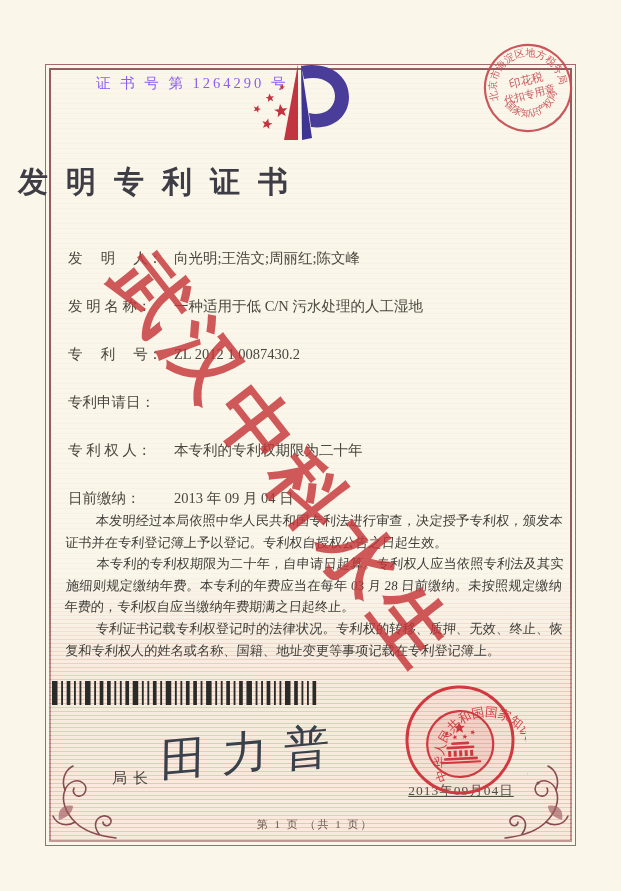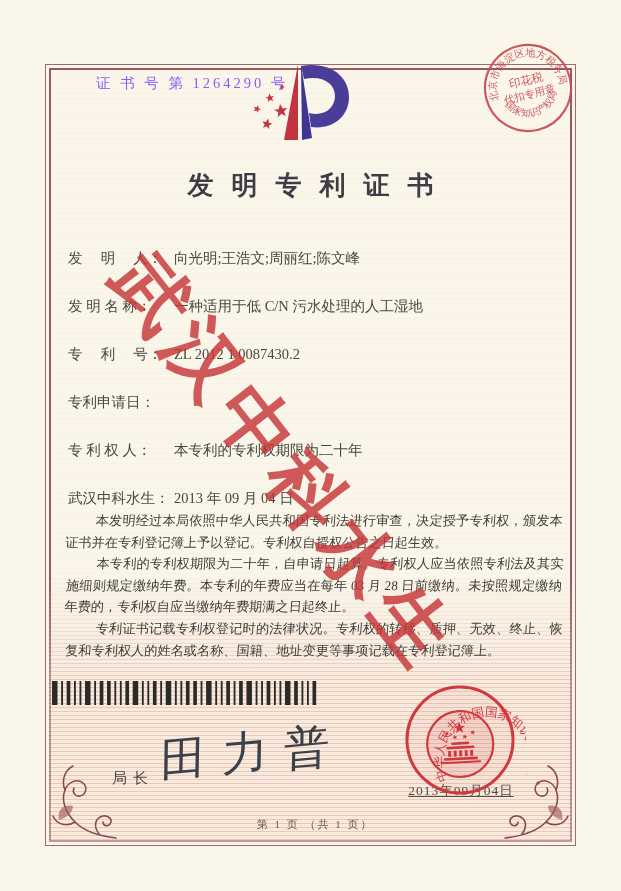--- a/index.html
+++ b/index.html
@@ -44,22 +44,22 @@
   .cert-no{
     position:absolute;left:68px;top:74px;z-index:10;
     font-size:14.5px;color:#8b5cf6;letter-spacing:3px;margin-left:28px;
   }
   .logo{position:absolute;left:245px;top:56px;z-index:10;}
   .tax-stamp{
     position:absolute;left:472px;top:32px;z-index:12;
     transform:rotate(-14deg);opacity:.92;
   }
   .title{
-    position:absolute;left:0;right:0;top:168px;z-index:10;
-    text-align:center;font-size:26px;font-weight:600;color:#3e3d46;
+    position:absolute;left:0;right:0;top:162px;z-index:10;
+    text-align:left;font-size:30px;font-weight:600;color:#3e3d46;
     letter-spacing:18px;text-indent:18px;
   }
 
   
   .fields{position:absolute;left:68px;top:248px;width:480px;z-index:10;}
   .field-row{display:flex;margin-bottom:27px;font-size:14.5px;color:#49473f;line-height:21px;}
   .field-label{flex:0 0 106px;white-space:nowrap;}
   .field-value{white-space:nowrap;}
 
   
@@ -192,21 +192,21 @@
       <span class="field-value">ZL 2012 1 0087430.2</span>
     </div>
     <div class="field-row">
       <span class="field-label">专利申请日：</span>
     </div>
     <div class="field-row">
       <span class="field-label">专 利 权 人：</span>
       <span class="field-value">本专利的专利权期限为二十年</span>
     </div>
     <div class="field-row">
-      <span class="field-label">武汉中科水生：</span>
+      <span class="field-label">日前缴纳：</span>
       <span class="field-value">2013 年 09 月 04 日</span>
     </div>
   </div>
 
   <div class="paragraphs">
     <p>本发明经过本局依照中华人民共和国专利法进行审查，决定授予专利权，颁发本证书并在专利登记簿上予以登记。专利权自授权公告之日起生效。</p>
     <p>本专利的专利权期限为二十年，自申请日起算。专利权人应当依照专利法及其实施细则规定缴纳年费。本专利的年费应当在每年 03 月 28 日前缴纳。未按照规定缴纳年费的，专利权自应当缴纳年费期满之日起终止。</p>
     <p>专利证书记载专利权登记时的法律状况。专利权的转移、质押、无效、终止、恢复和专利权人的姓名或名称、国籍、地址变更等事项记载在专利登记簿上。</p>
   </div>
 

